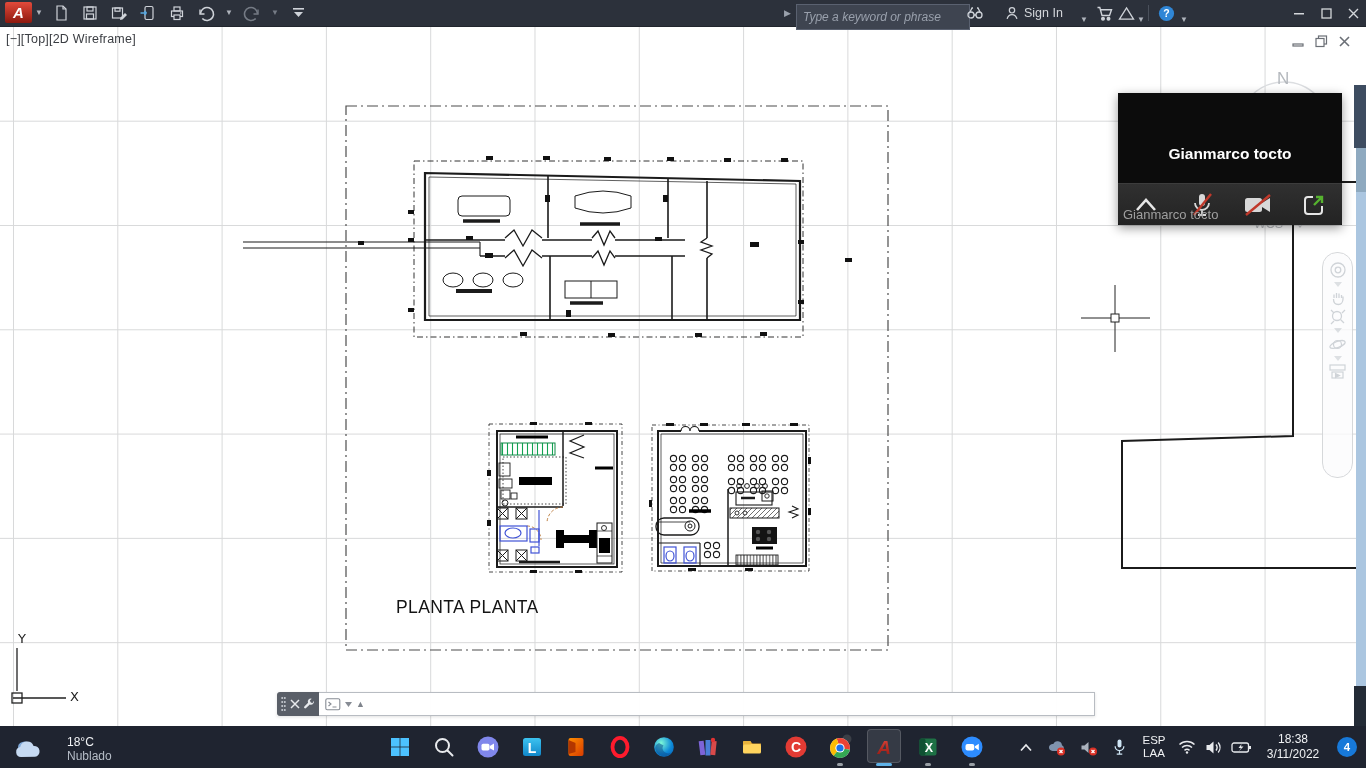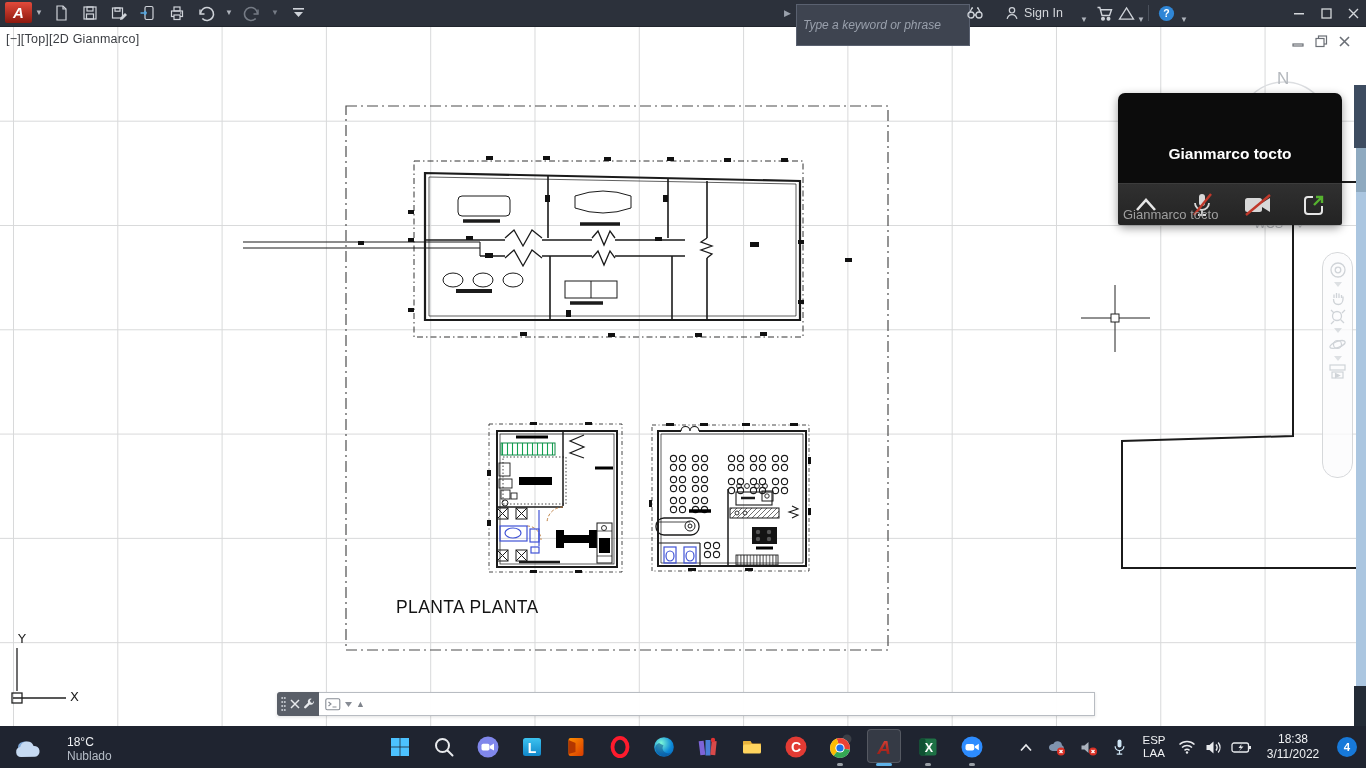--- a/index.html
+++ b/index.html
@@ -14,21 +14,21 @@
   .caret{font-size:8px;color:#aeb3bb;line-height:1}
   #logo-caret{position:absolute;left:35px;top:9px}
   .qat{position:absolute;left:50px;top:2px;display:flex;align-items:center;gap:7px}
   .qat .btn{width:22px;height:22px;display:flex;align-items:center;justify-content:center}
   .qat .sm{width:10px}
   .title-text{position:absolute;left:372px;top:0;height:26px;display:flex;align-items:center;
               gap:18px;font-size:13px;color:#ced2d7;white-space:nowrap}
   .tb-abs{position:absolute;top:2px;height:22px;display:flex;align-items:center;gap:5px}
   #kw-arrow{left:784px;color:#9aa1ac;font-size:9px}
   #kw-input{position:absolute;left:796px;top:4px;width:160px;height:16px;background:#3e4450;
-            border:1px solid #5a6170;color:#c7ccd4;font-size:12px;padding:12px 6px;outline:none}
+            border:1px solid #5a6170;color:#c7ccd4;font-size:12px;padding:4px 6px;outline:none}
   #kw-input::placeholder{color:#99a0ac;font-style:italic;font-family:"Liberation Sans",sans-serif}
   .signin-label{font-size:12.5px;color:#d4d7db}
   .vsep{position:absolute;left:1148px;top:5px;width:1px;height:16px;background:#4a505b}
   .wbtn{position:absolute;top:0;width:27px;height:26px;display:flex;align-items:center;
         justify-content:center;color:#d4d7db}
   
   #canvas{position:absolute;left:0;top:26px;width:1366px;height:700px;background:#fff;
           background-image:linear-gradient(to right,#d8d9da 1px,transparent 1px),
                            linear-gradient(to bottom,#d8d9da 1px,transparent 1px);
           background-size:104.3px 104.3px,104.3px 104.3px;
@@ -46,21 +46,21 @@
           display:flex;flex-direction:column;align-items:center;padding:8px 0 4px;box-sizing:border-box;
           gap:3px;opacity:.9}
   #navbar svg{opacity:.5}
   
   #strip-top{position:absolute;left:1354px;top:85px;width:12px;height:63px;background:#3d4c60;z-index:6}
   #strip-scroll{position:absolute;left:1356px;top:148px;width:10px;height:538px;background:#abc6e0;z-index:6}
   #strip-scroll .cap{position:absolute;left:0;top:0;width:10px;height:44px;background:#8ea9bf}
   #strip-bottom{position:absolute;left:1354px;top:686px;width:12px;height:40px;background:#232b36;z-index:6}
   
   #meet{position:absolute;left:1118px;top:93px;width:224px;height:132px;background:#0c0c0c;
-        z-index:30;border-radius:7px;box-shadow:0 3px 10px rgba(0,0,0,.4)}
+        z-index:30;border-radius:0;box-shadow:0 3px 10px rgba(0,0,0,.4)}
   #meet .pname{position:absolute;left:0;right:0;top:52px;text-align:center;color:#fff;
                font-size:15.5px;font-weight:bold}
   #meet .bar{position:absolute;left:0;right:0;bottom:0;height:41px;
              background:linear-gradient(#303030,#232323);border-top:1px solid #3c3c3c;
              display:flex;align-items:center;justify-content:space-around;border-radius:0 0 2px 2px}
   #meet .mbtn{width:34px;height:30px;display:flex;align-items:center;justify-content:center}
   #meet .wcap{position:absolute;left:5px;bottom:3px;color:#9f9f9f;font-size:13px;white-space:nowrap;
               pointer-events:none}
   
   #cmdbar{position:absolute;left:277px;top:692px;width:818px;height:24px;display:flex;z-index:20;
@@ -214,21 +214,21 @@
     </span>
   <span class="wbtn" style="left:1340px">
     <svg width="11" height="11" viewBox="0 0 11 11" stroke="#d4d7db" stroke-width="1.4">
         <path d="M1 1l9 9M10 1l-9 9"></path>
       </svg>
     </span>
 </div>
 
 <div id="canvas">
   <div id="vp-label">
-    <span>[−]</span><span>[Top]</span><span>[2D Gianmarco]</span>
+    <span>[−]</span><span>[Top]</span><span>[2D Wireframe]</span>
   </div>
 
   <div id="cwin">
     <svg width="13" height="13" viewBox="0 0 13 13">
         <rect x="1" y="9" width="10" height="2" fill="none" stroke="#6b6f76" stroke-width="1.2"></rect>
       </svg>
     <svg width="13" height="13" viewBox="0 0 13 13" fill="none" stroke="#6b6f76" stroke-width="1.2">
         <rect x="3.5" y="1" width="8" height="8"></rect>
         <rect x="1" y="3.5" width="8" height="8" fill="#fff"></rect>
       </svg>

